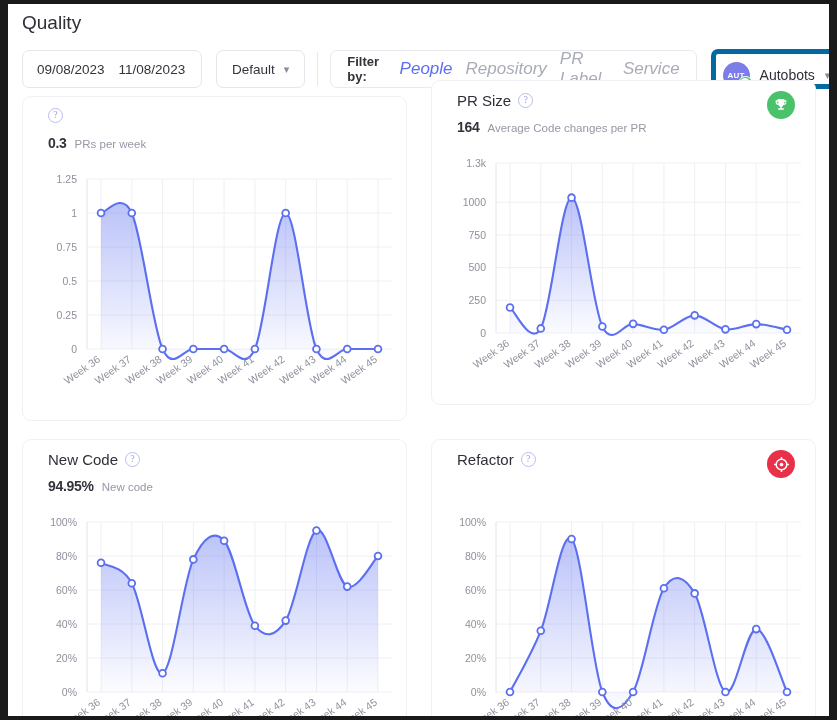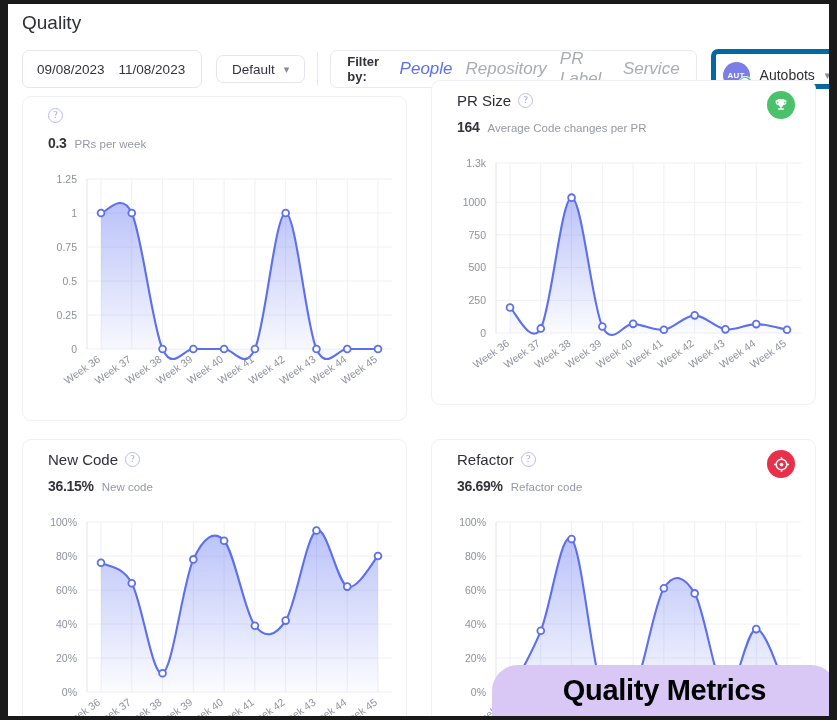--- a/index.html
+++ b/index.html
@@ -27,21 +27,21 @@
 
   .date-box {
     height: 38px; width: 196px;
     border: 1px solid #e4e6ec; border-radius: 7px;
     background: #fff; display: flex; align-items: center;
     padding: 0 14px; gap: 14px;
   }
   .date-box span { font-size: 13.5px; color: #33343b; }
 
   .default-box {
-    margin-left: 14px; height: 28px; padding: 0 15px;
+    margin-left: 14px; height: 38px; padding: 0 15px;
     border: 1px solid #e4e6ec; border-radius: 7px; background: #fff;
     display: flex; align-items: center; gap: 9px;
   }
   .default-box .lbl { font-size: 13.5px; color: #33343b; }
 
   .vsep { width: 1px; height: 34px; background: #e6e8ee; margin: 0 12px; }
 
   .filter-box {
     height: 38px; padding: 12px 16px;
     border: 1px solid #e8eaf0; border-radius: 7px; background: #fff;
@@ -311,21 +311,21 @@
         </svg>
       </div>
   </div>
 
   <div class="card" id="card-new">
     <div class="card-head">
       <span class="card-title">New Code</span>
       <span class="help-icon">?</span>
     </div>
     <div class="metric">
-      <span class="metric-val">36.15%</span>
+      <span class="metric-val">94.95%</span>
       <span class="metric-unit">New code</span>
     </div>
     <div class="chart">
         <svg width="385" height="250" viewBox="0 0 385 250">
           <defs>
             <linearGradient id="g2" x1="0" y1="0" x2="0" y2="1">
               <stop offset="0" stop-color="#5b6ff0" stop-opacity="0.42"></stop>
               <stop offset="1" stop-color="#5b6ff0" stop-opacity="0.02"></stop>
             </linearGradient>
           </defs>
@@ -386,24 +386,20 @@
     <div class="badge red">
       <svg width="17" height="17" viewBox="0 0 24 24" fill="none" stroke="#fff" stroke-width="2.1">
           <circle cx="12" cy="12" r="7.5"></circle>
           <circle cx="12" cy="12" r="2.6" fill="#fff" stroke="none"></circle>
           <line x1="12" y1="1.5" x2="12" y2="5"></line>
           <line x1="12" y1="19" x2="12" y2="22.5"></line>
           <line x1="1.5" y1="12" x2="5" y2="12"></line>
           <line x1="19" y1="12" x2="22.5" y2="12"></line>
         </svg>
     </div>
-    <div class="metric">
-      <span class="metric-val">36.69%</span>
-      <span class="metric-unit">Refactor code</span>
-    </div>
     <div class="chart">
         <svg width="385" height="250" viewBox="0 0 385 250">
           <defs>
             <linearGradient id="g3" x1="0" y1="0" x2="0" y2="1">
               <stop offset="0" stop-color="#5b6ff0" stop-opacity="0.42"></stop>
               <stop offset="1" stop-color="#5b6ff0" stop-opacity="0.02"></stop>
             </linearGradient>
           </defs>
           <line x1="64" y1="180" x2="369" y2="180" class="grid"></line>
           <text x="54" y="183.6" class="ytick">0%</text>
@@ -447,17 +443,14 @@
           <text x="201.11111111111111" y="192" class="xtick" transform="rotate(-35 201.11111111111111 192)">Week 40</text>
           <text x="231.88888888888889" y="192" class="xtick" transform="rotate(-35 231.88888888888889 192)">Week 41</text>
           <text x="262.6666666666667" y="192" class="xtick" transform="rotate(-35 262.6666666666667 192)">Week 42</text>
           <text x="293.44444444444446" y="192" class="xtick" transform="rotate(-35 293.44444444444446 192)">Week 43</text>
           <text x="324.22222222222223" y="192" class="xtick" transform="rotate(-35 324.22222222222223 192)">Week 44</text>
           <text x="355" y="192" class="xtick" transform="rotate(-35 355 192)">Week 45</text>
         </svg>
       </div>
   </div>
 
-  <div id="banner">
-    <span class="banner-text">Quality Metrics</span>
-  </div>
 
 </div>
 
 </body></html>

